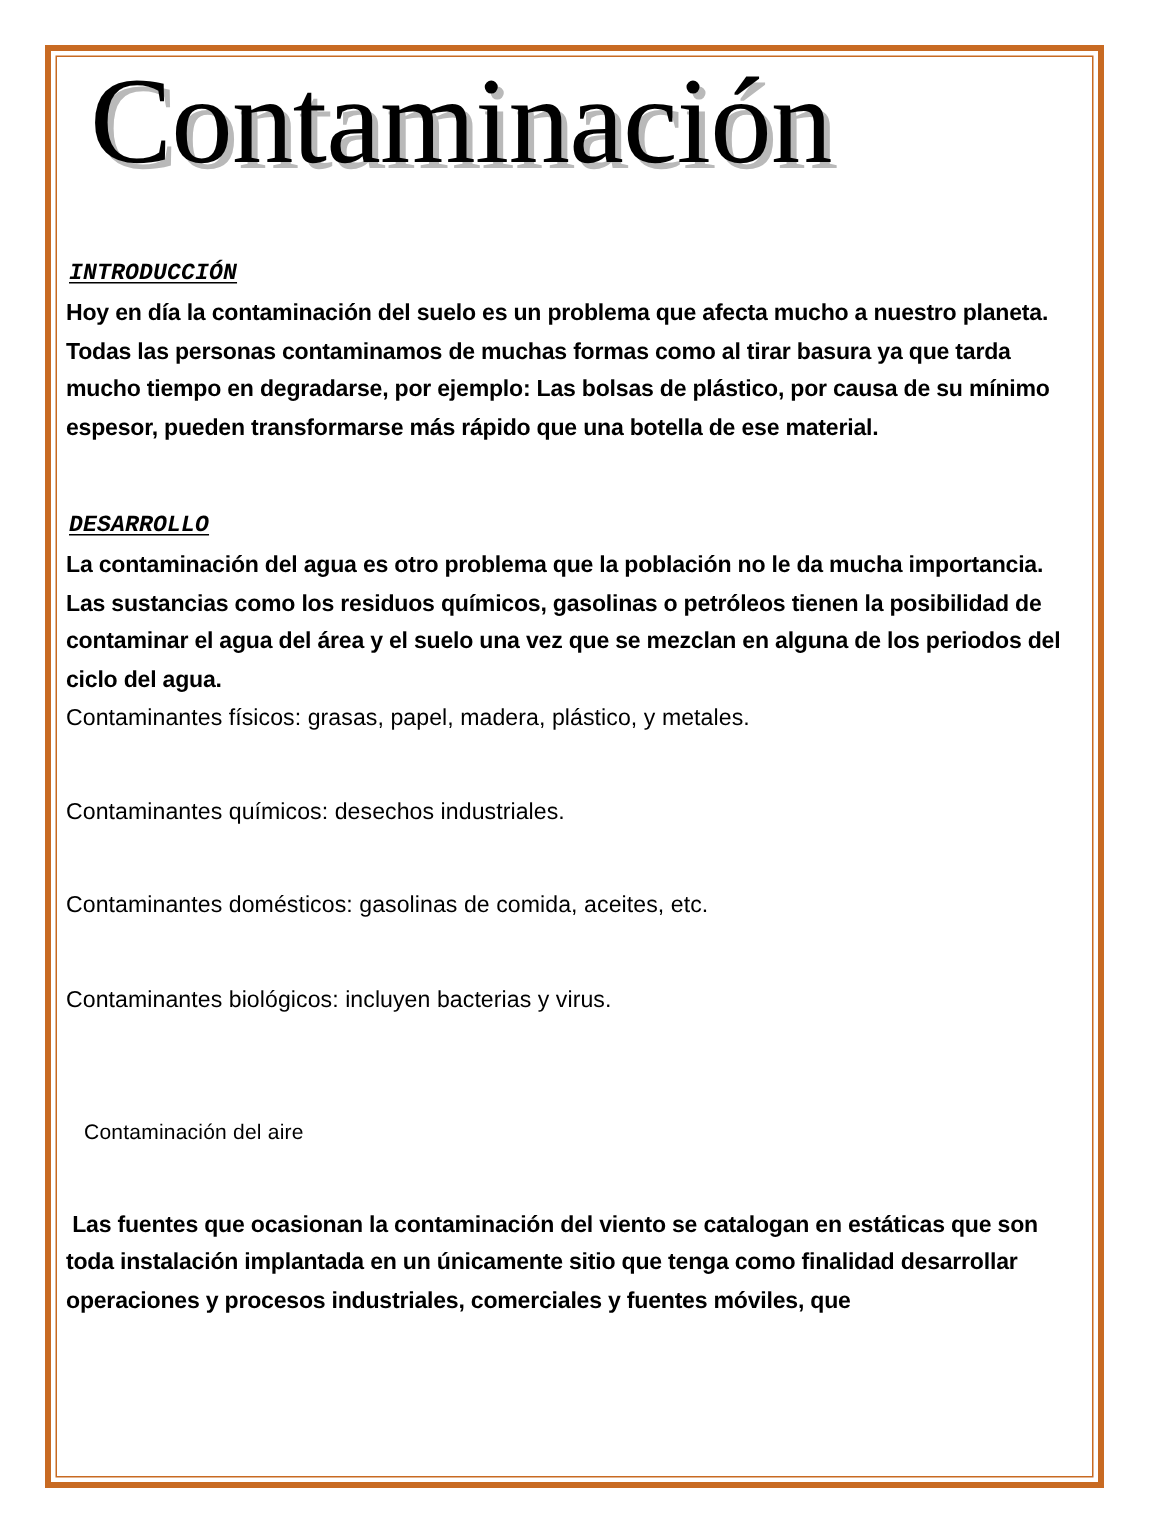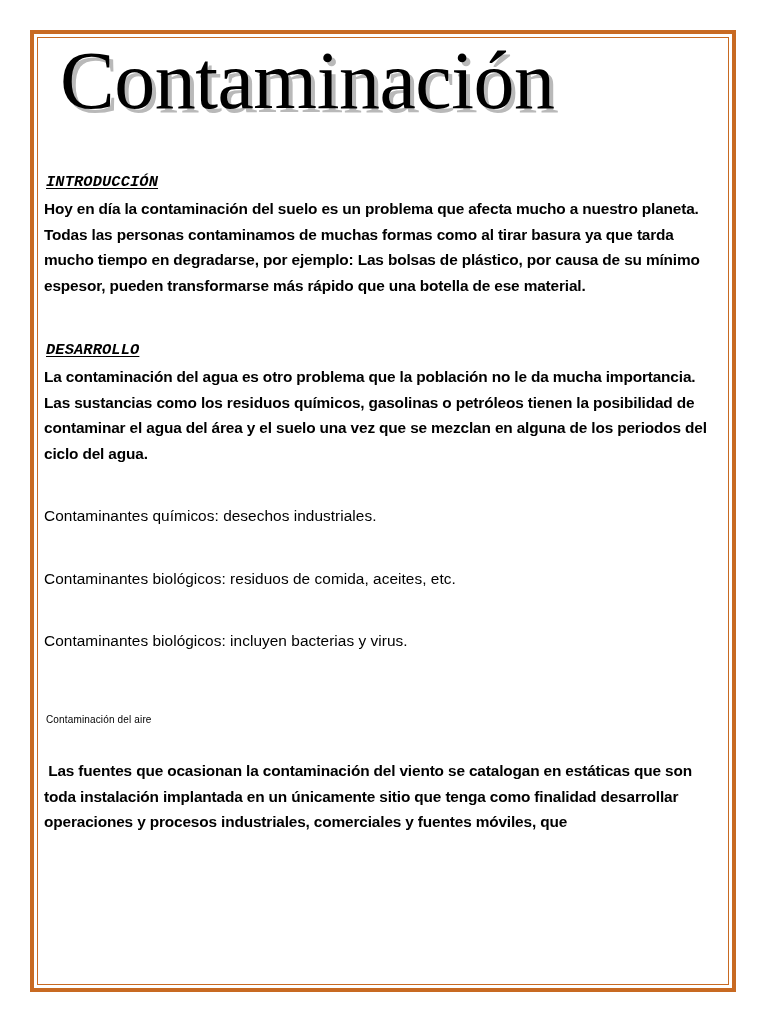--- a/index.html
+++ b/index.html
@@ -97,25 +97,25 @@
     text-decoration: underline;
     text-underline-offset: 2px;
     color: #000000;
     margin: 0;
     display: inline-block;
     letter-spacing: 0.1px;
   }
 
   .subheading {
     font-family: "Liberation Sans Narrow", "Liberation Sans", sans-serif;
-    font-size: 10px;
+    font-size: 14px;
     line-height: 25.5px;
     font-weight: 400;
     color: #000000;
-    margin: 2px;
+    margin: 12px;
     letter-spacing: 0.15px;
   }
 
   .list-line {
     font-family: "Liberation Sans Narrow", "Liberation Sans", sans-serif;
     font-size: 15.4px;
     line-height: 25.5px;
     font-weight: 400;
     color: #000000;
     margin: 0;
@@ -151,30 +151,31 @@
     </div>
     <p class="body-text para-wrap">Hoy en día la contaminación del suelo es un problema que afecta mucho a nuestro planeta. Todas las personas contaminamos de muchas formas como al tirar basura ya que tarda mucho tiempo en degradarse, por ejemplo: Las bolsas de plástico, por causa de su mínimo espesor, pueden transformarse más rápido que una botella de ese material.</p>
 
     <div class="gap-lg"></div>
 
     <div class="heading-wrap">
       <span class="section-heading">DESARROLLO</span>
     </div>
     <p class="body-text para-wrap">La contaminación del agua es otro problema que la población no le da mucha importancia. Las sustancias como los residuos químicos, gasolinas o petróleos tienen la posibilidad de contaminar el agua del área y el suelo una vez que se mezclan en alguna de los periodos del ciclo del agua.</p>
 
+    <p class="list-line">Contaminantes físicos: grasas, papel, madera, plástico, y metales.</p>
 
     <div class="gap-line"></div>
     <div class="gap-sm"></div>
 
     <p class="list-line">Contaminantes químicos: desechos industriales.</p>
 
     <div class="gap-line"></div>
     <div class="gap-sm"></div>
 
-    <p class="list-line">Contaminantes biológicos: residuos de comida, aceites, etc.</p>
+    <p class="list-line">Contaminantes domésticos: gasolinas de comida, aceites, etc.</p>
 
     <div class="gap-line"></div>
     <div class="gap-sm"></div>
 
     <p class="list-line">Contaminantes biológicos: incluyen bacterias y virus.</p>
 
     <div class="gap-line"></div>
     <div class="gap-md"></div>
 
     <p class="subheading">Contaminación del aire</p>

